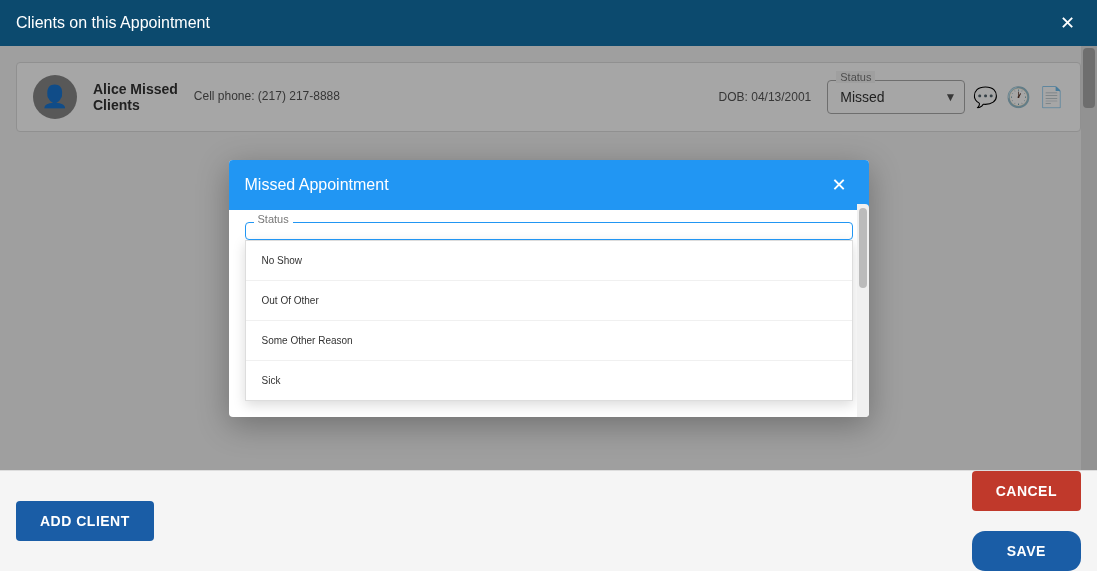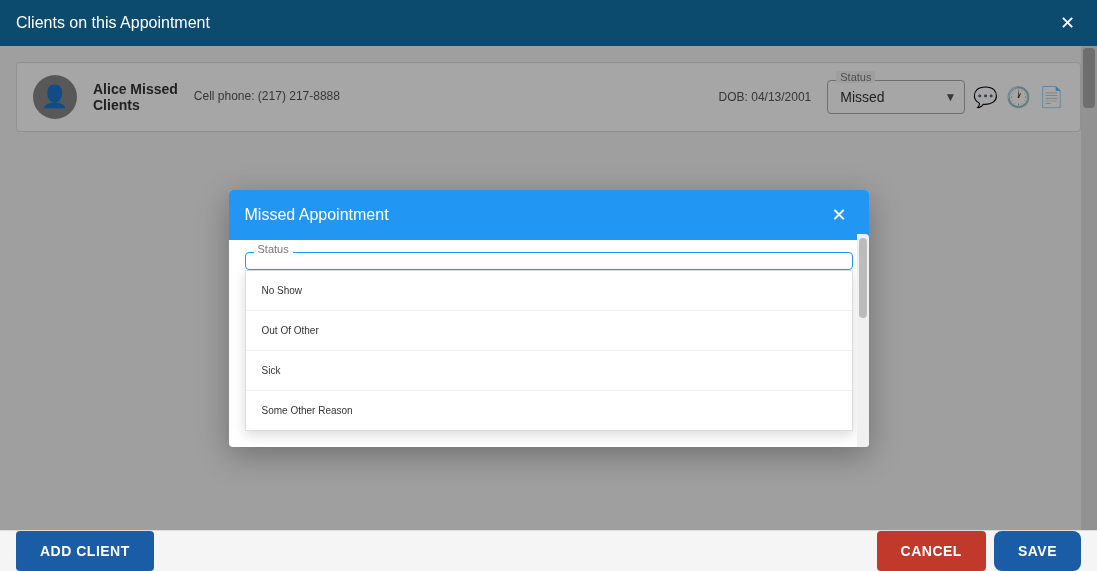--- a/index.html
+++ b/index.html
@@ -188,21 +188,22 @@
       padding: 12px 24px;
       font-size: 14px;
       font-weight: bold;
       border-radius: 4px;
       cursor: pointer;
       letter-spacing: 0.5px;
     }
 
     .footer-right {
       display: flex;
-      gap: 8px;
+      gap: 20px;
+      flex-direction: column;
     }
 
     .btn-cancel {
       background: #c0392b;
       color: white;
       border: none;
       padding: 12px 24px;
       font-size: 14px;
       font-weight: bold;
       border-radius: 4px;
@@ -210,21 +211,21 @@
       letter-spacing: 0.5px;
     }
 
     .btn-save {
       background: #1a5da6;
       color: white;
       border: none;
       padding: 12px 24px;
       font-size: 14px;
       font-weight: bold;
-      border-radius: 8px;
+      border-radius: 13px;
       cursor: pointer;
       letter-spacing: 0.5px;
     }
 
     
     .overlay {
       position: absolute;
       top: 0; left: 0; right: 0; bottom: 0;
       background: rgba(0,0,0,0.35);
       display: flex;
@@ -376,22 +377,22 @@
           <button class="inner-dialog-close">✕</button>
         </div>
 
         <div class="status-partial">
           <span class="status-partial-label">Status</span>
         </div>
 
         <div class="dropdown-list">
           <div class="dropdown-item">No Show</div>
           <div class="dropdown-item">Out Of Other</div>
+          <div class="dropdown-item">Some Other Reason</div>
           <div class="dropdown-item">Sick</div>
-          <div class="dropdown-item">Some Other Reason</div>
         </div>
 
         <div class="dialog-scroll">
           <div class="dialog-scroll-thumb"></div>
         </div>
       </div>
     </div>
   </div>
 
   <div class="outer-dialog-footer">

